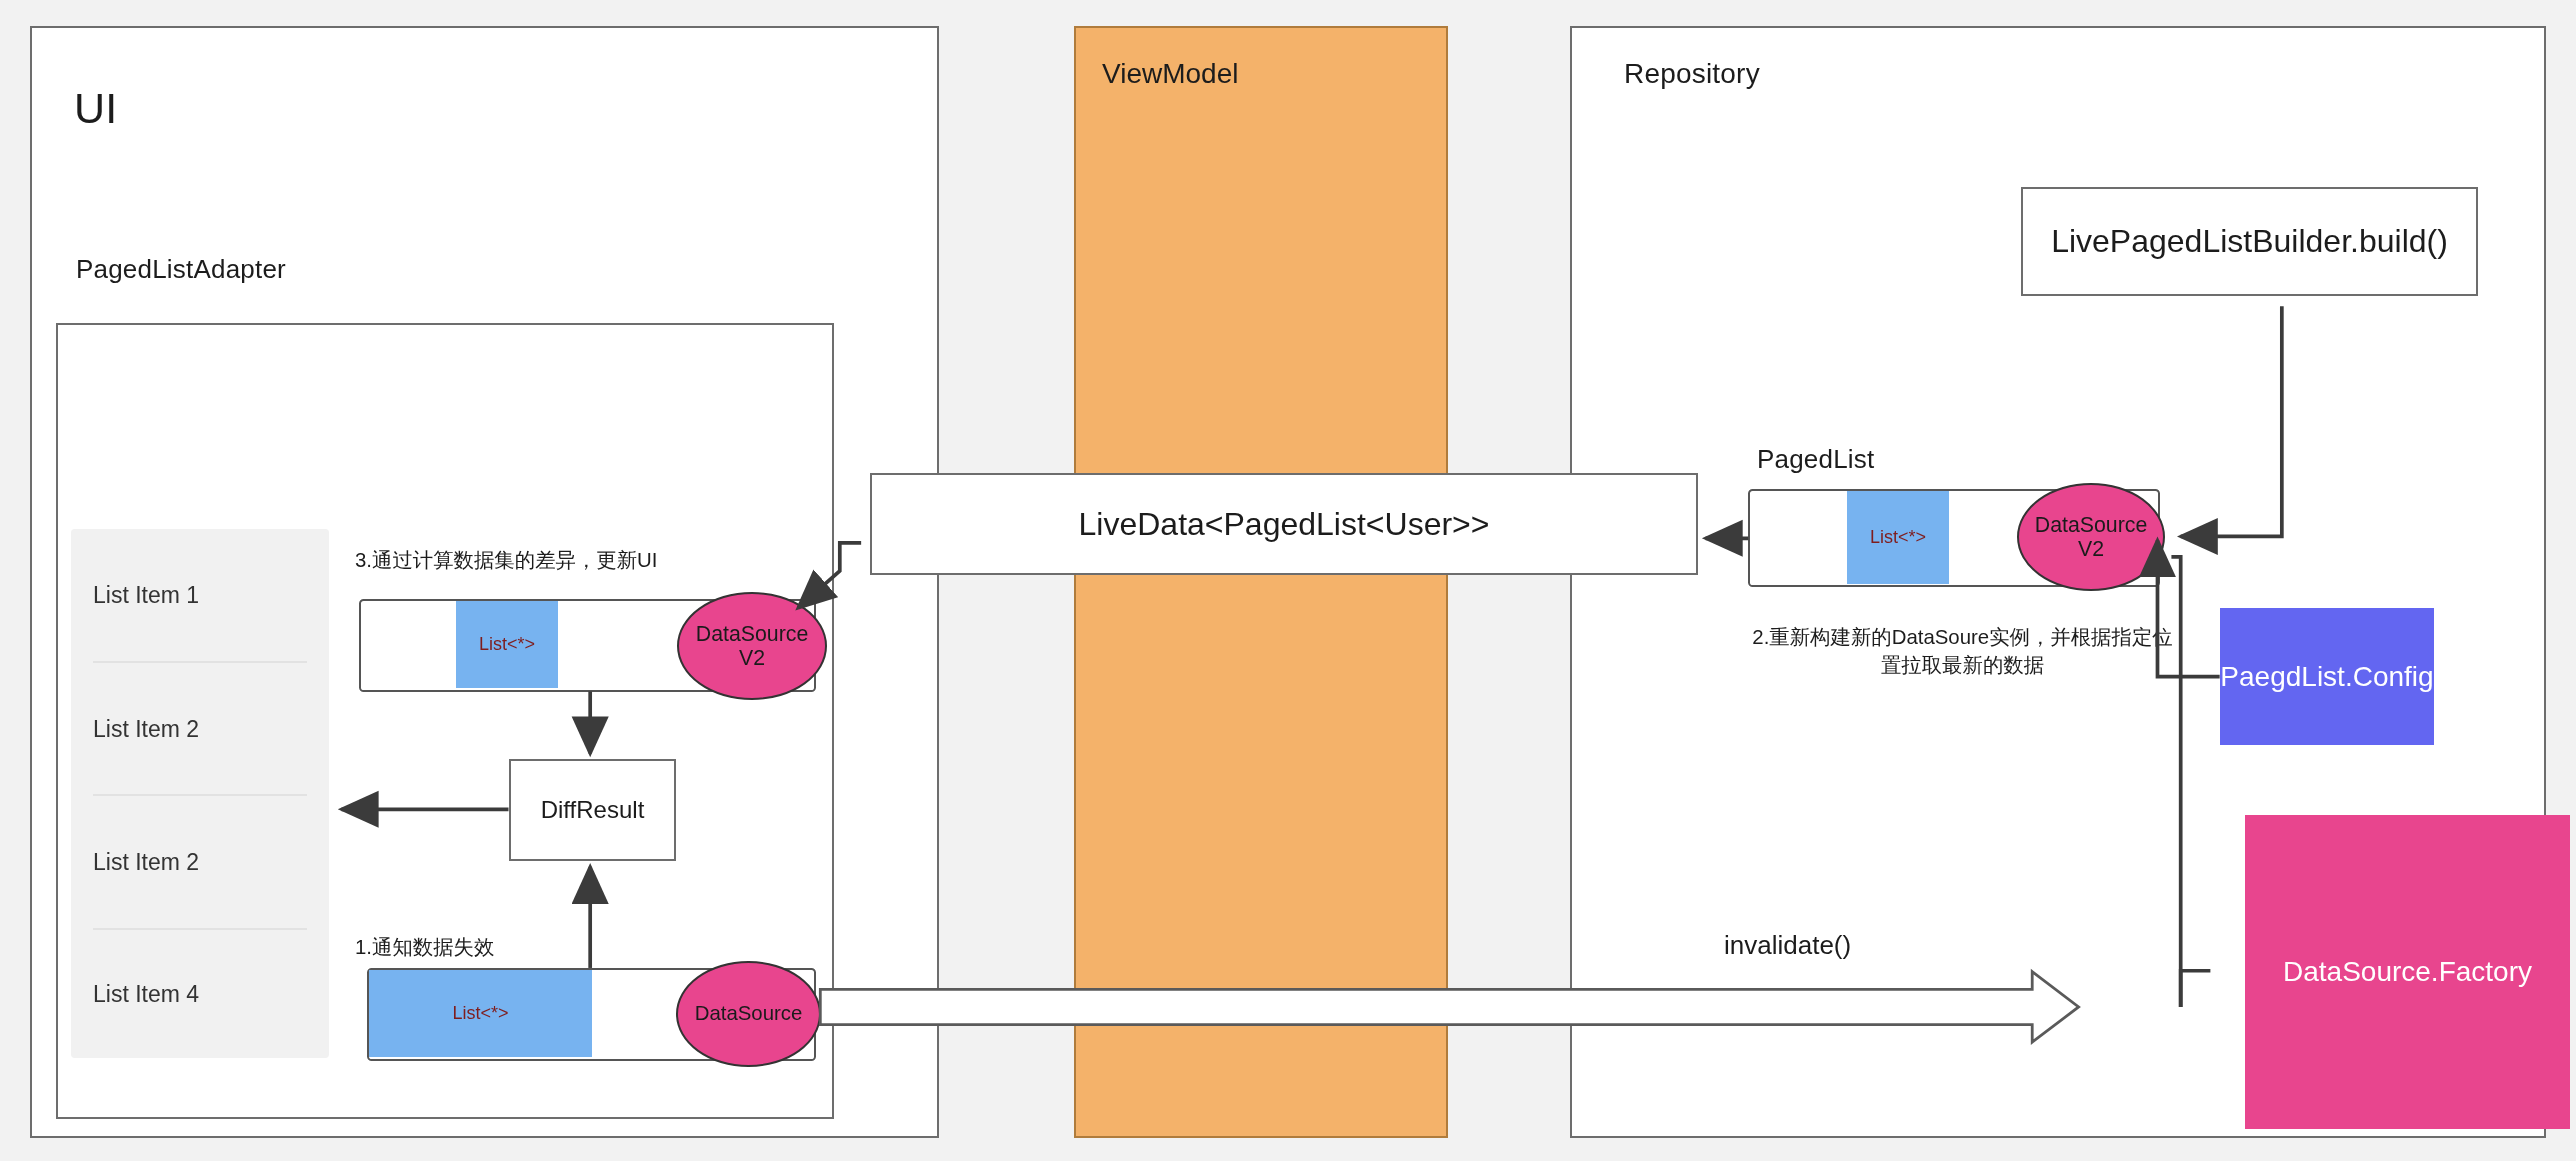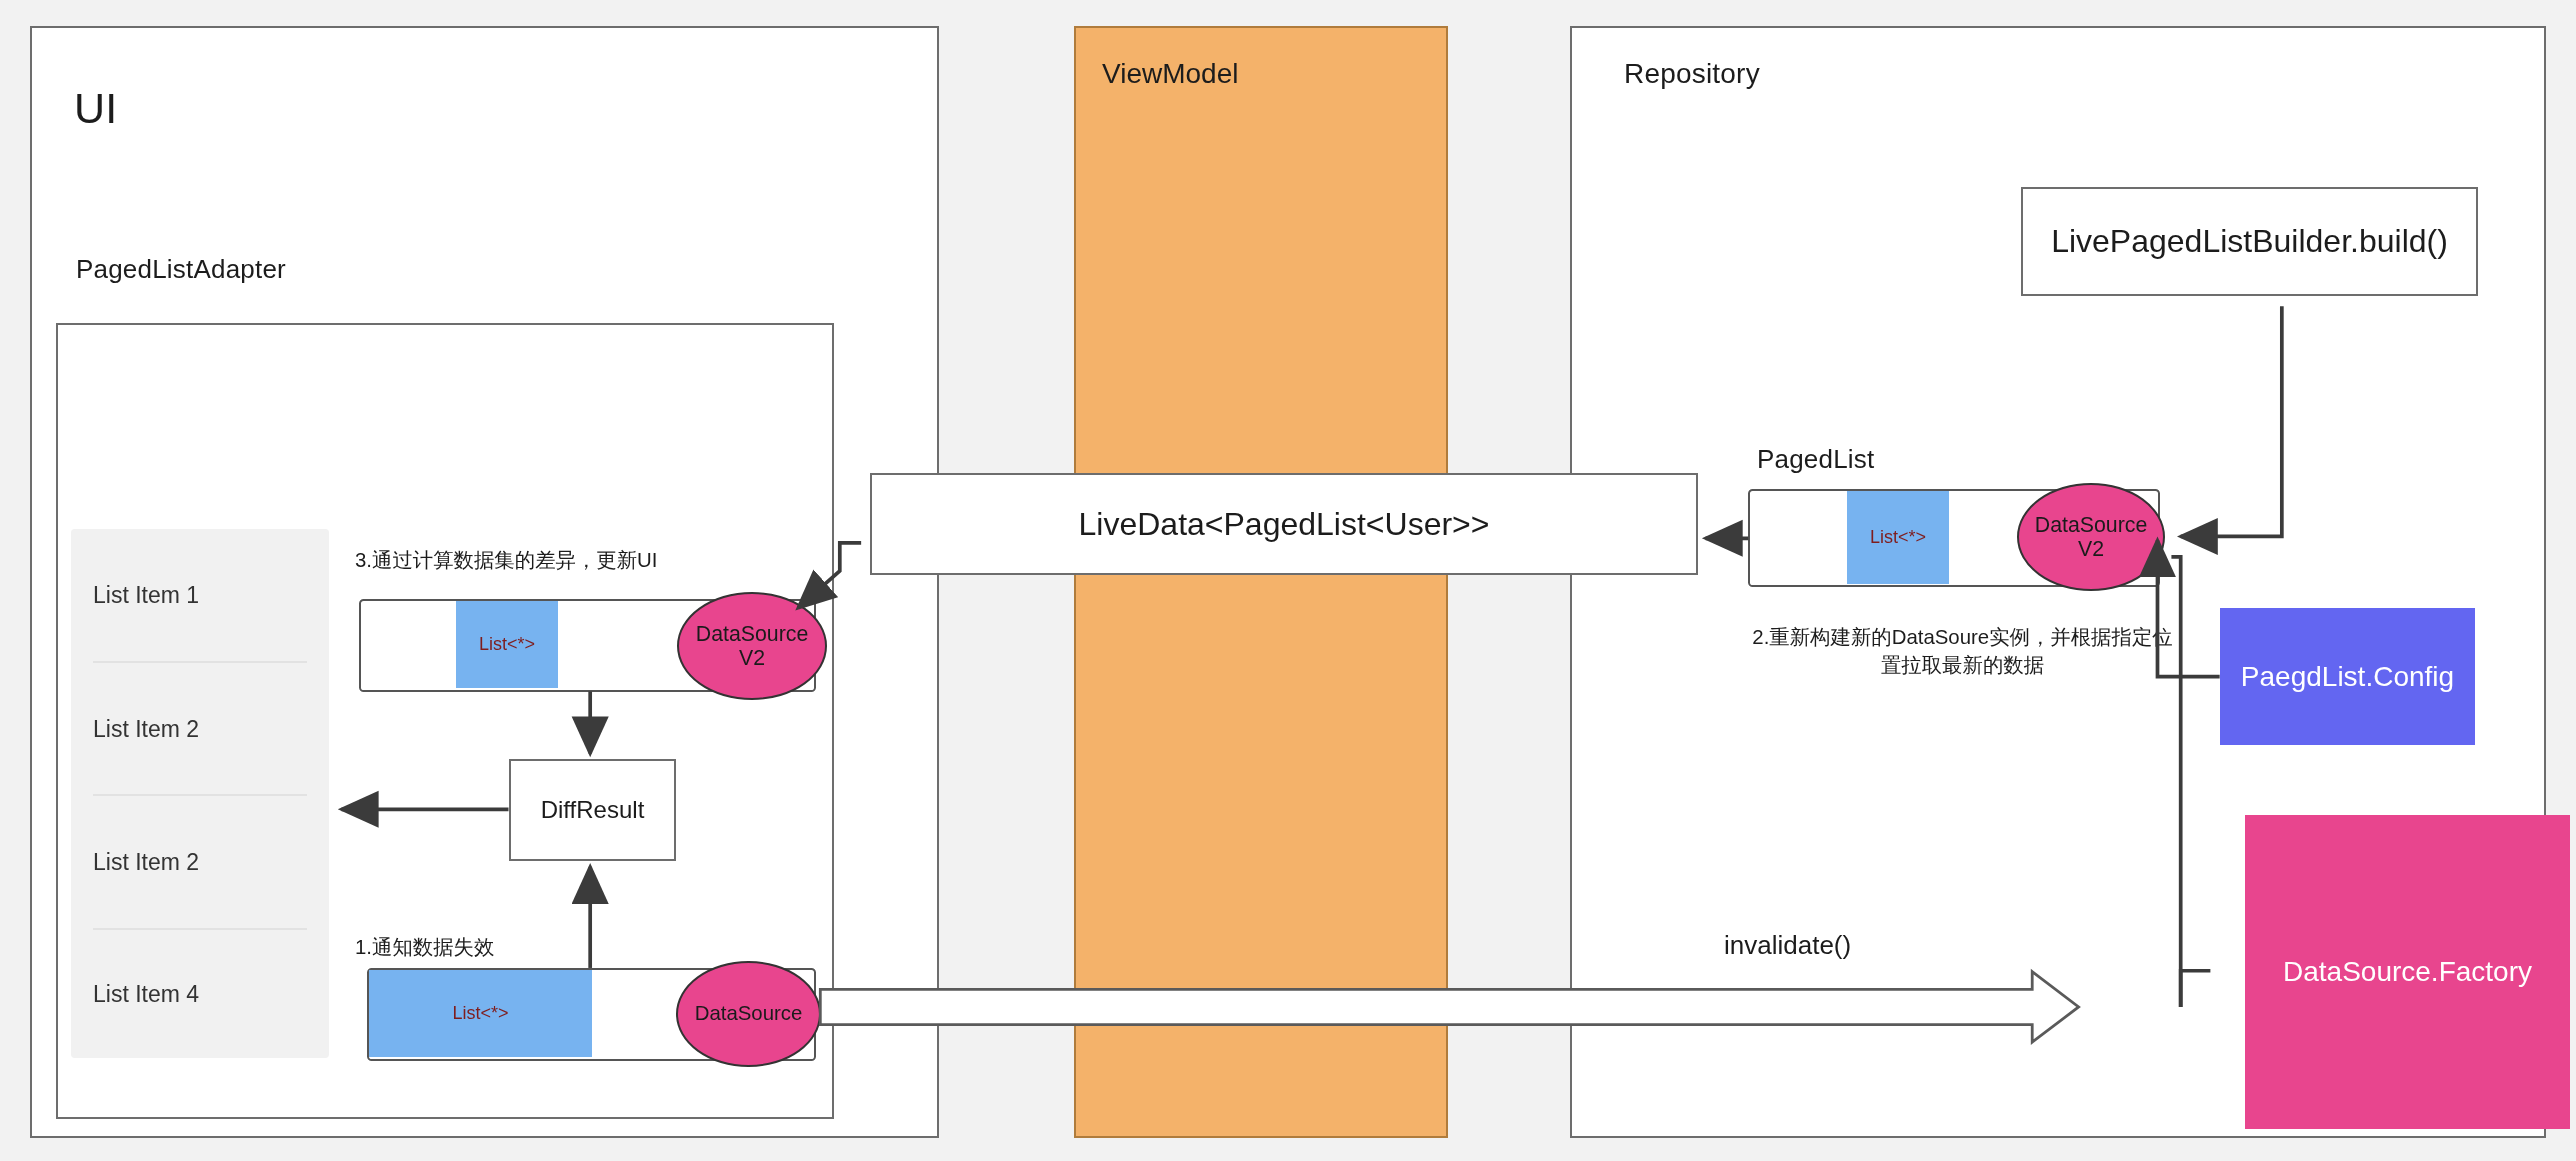--- a/index.html
+++ b/index.html
@@ -198,21 +198,21 @@
 
 <div class="abs plist" style="left:1748px; top:489px; width:412px; height:98px;">
   <div class="plist-blue" style="left:97px; top:0px; width:102px; height:93px;">List&lt;*&gt;</div>
 </div>
 <div class="abs ds-ellipse" style="left:2017px; top:483px; width:148px; height:108px; white-space:pre-line;">DataSource
 V2</div>
 
 <div class="annot center" style="left:1726px; top:624px; width:473px;">2.重新构建新的DataSoure实例，并根据指定位
 置拉取最新的数据</div>
 
-<div class="abs fillnode fill-blue" style="left:2220px; top:608px; width:255px; height:137px;">PaegdList.Config</div>
+<div class="abs fillnode fill-blue" style="left:2220px; top:608px; width:214px; height:137px;">PaegdList.Config</div>
 
 <div class="abs fillnode fill-pink" style="left:2210px; top:815px; width:325px; height:314px;margin-left:35px;">DataSource.Factory</div>
 
 <div class="abs" style="left:1724px; top:930px; font-size:26px; color:#1c1c1c;">invalidate()</div>
 
 <svg id="wires" viewBox="0 0 2776 1252" xmlns="http://www.w3.org/2000/svg">
   <defs>
     <marker id="ah" markerWidth="13" markerHeight="13" refX="10" refY="5" orient="auto" markerUnits="strokeWidth">
       <path d="M0,0 L11,5 L0,10 z" fill="#3b3b3b"></path>
     </marker>

